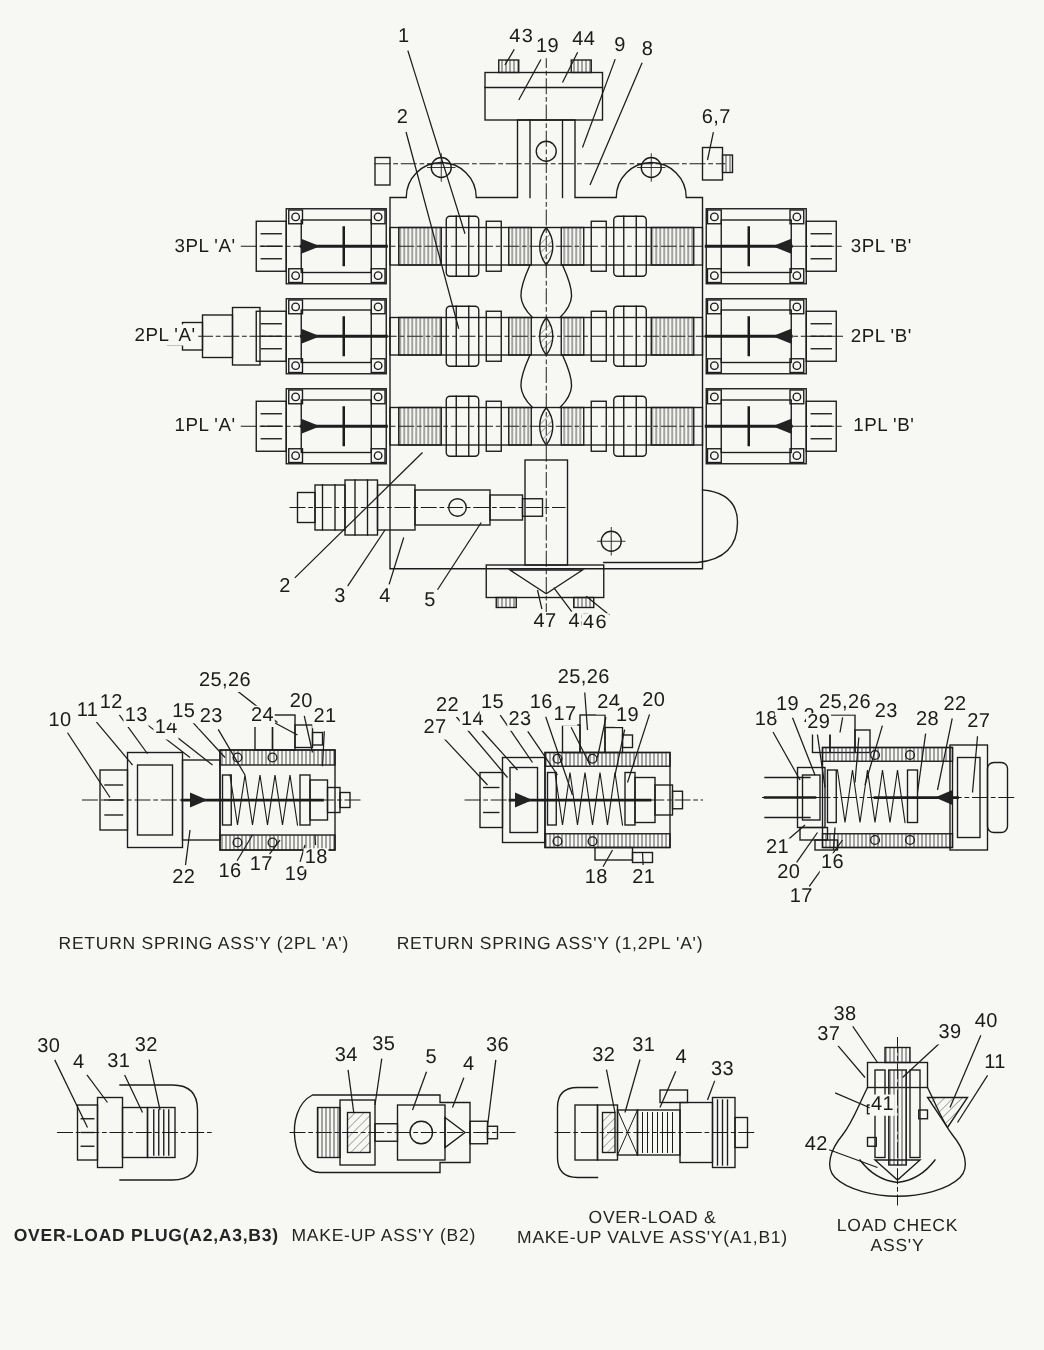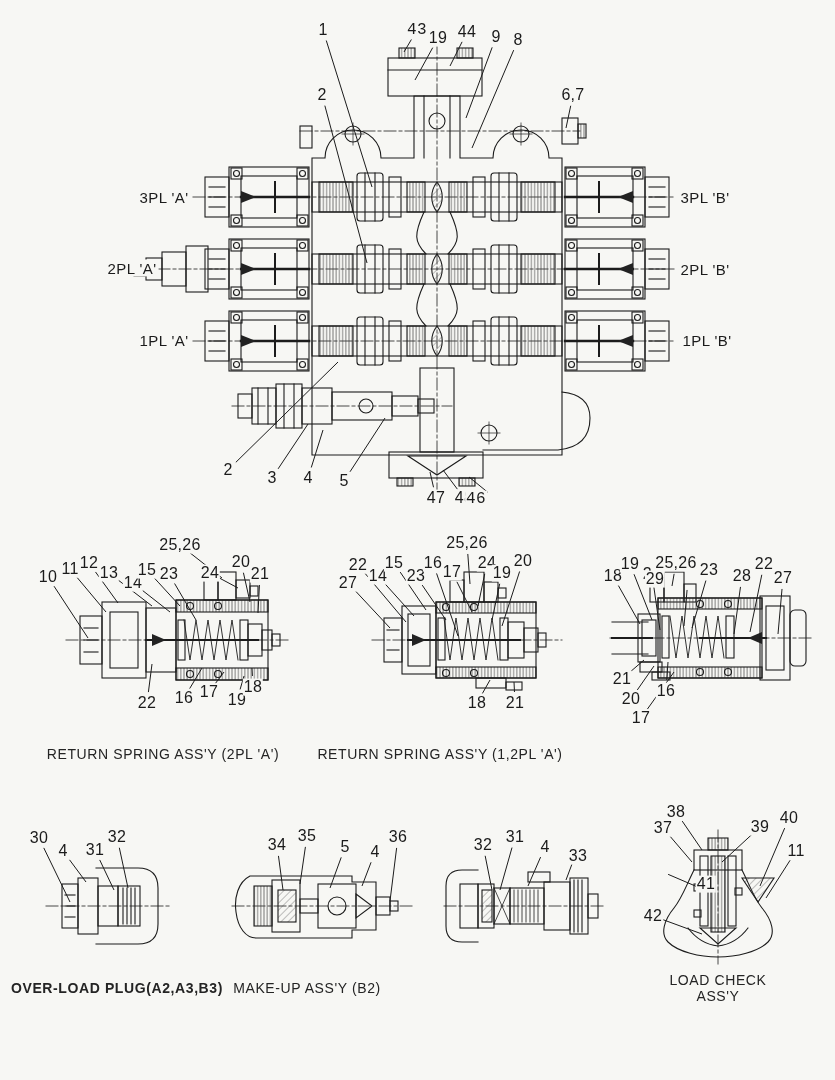--- a/index.html
+++ b/index.html
@@ -479,14 +479,16 @@
   <span class="port-label" style="left: 132px; top: 268px;">2PL 'A'</span>
   <span class="port-label" style="left: 164px; top: 340px; text-align: right;">1PL 'A'</span>
   <span class="port-label" style="left: 705px; top: 197px;">3PL 'B'</span>
   <span class="port-label" style="left: 705px; top: 269px;">2PL 'B'</span>
   <span class="port-label" style="left: 707px; top: 340px;">1PL 'B'</span>
 
   <div class="caption" style="left: 163px; top: 754px;">RETURN SPRING ASS'Y (2PL 'A')</div>
   <div class="caption" style="left: 440px; top: 754px;">RETURN SPRING ASS'Y (1,2PL 'A')</div>
   <div class="caption" style="left: 117px; top: 988px; font-weight: bold;">OVER-LOAD PLUG(A2,A3,B3)</div>
   <div class="caption" style="left: 307px; top: 988px;">MAKE-UP ASS'Y (B2)</div>
+  <div class="caption" style="left: 522px; top: 981px;">OVER-LOAD &amp;
+MAKE-UP VALVE ASS'Y(A1,B1)</div>
   <div class="caption" style="left: 718px; top: 988px;">LOAD CHECK ASS'Y</div>
 </div>
 
 </body></html>

